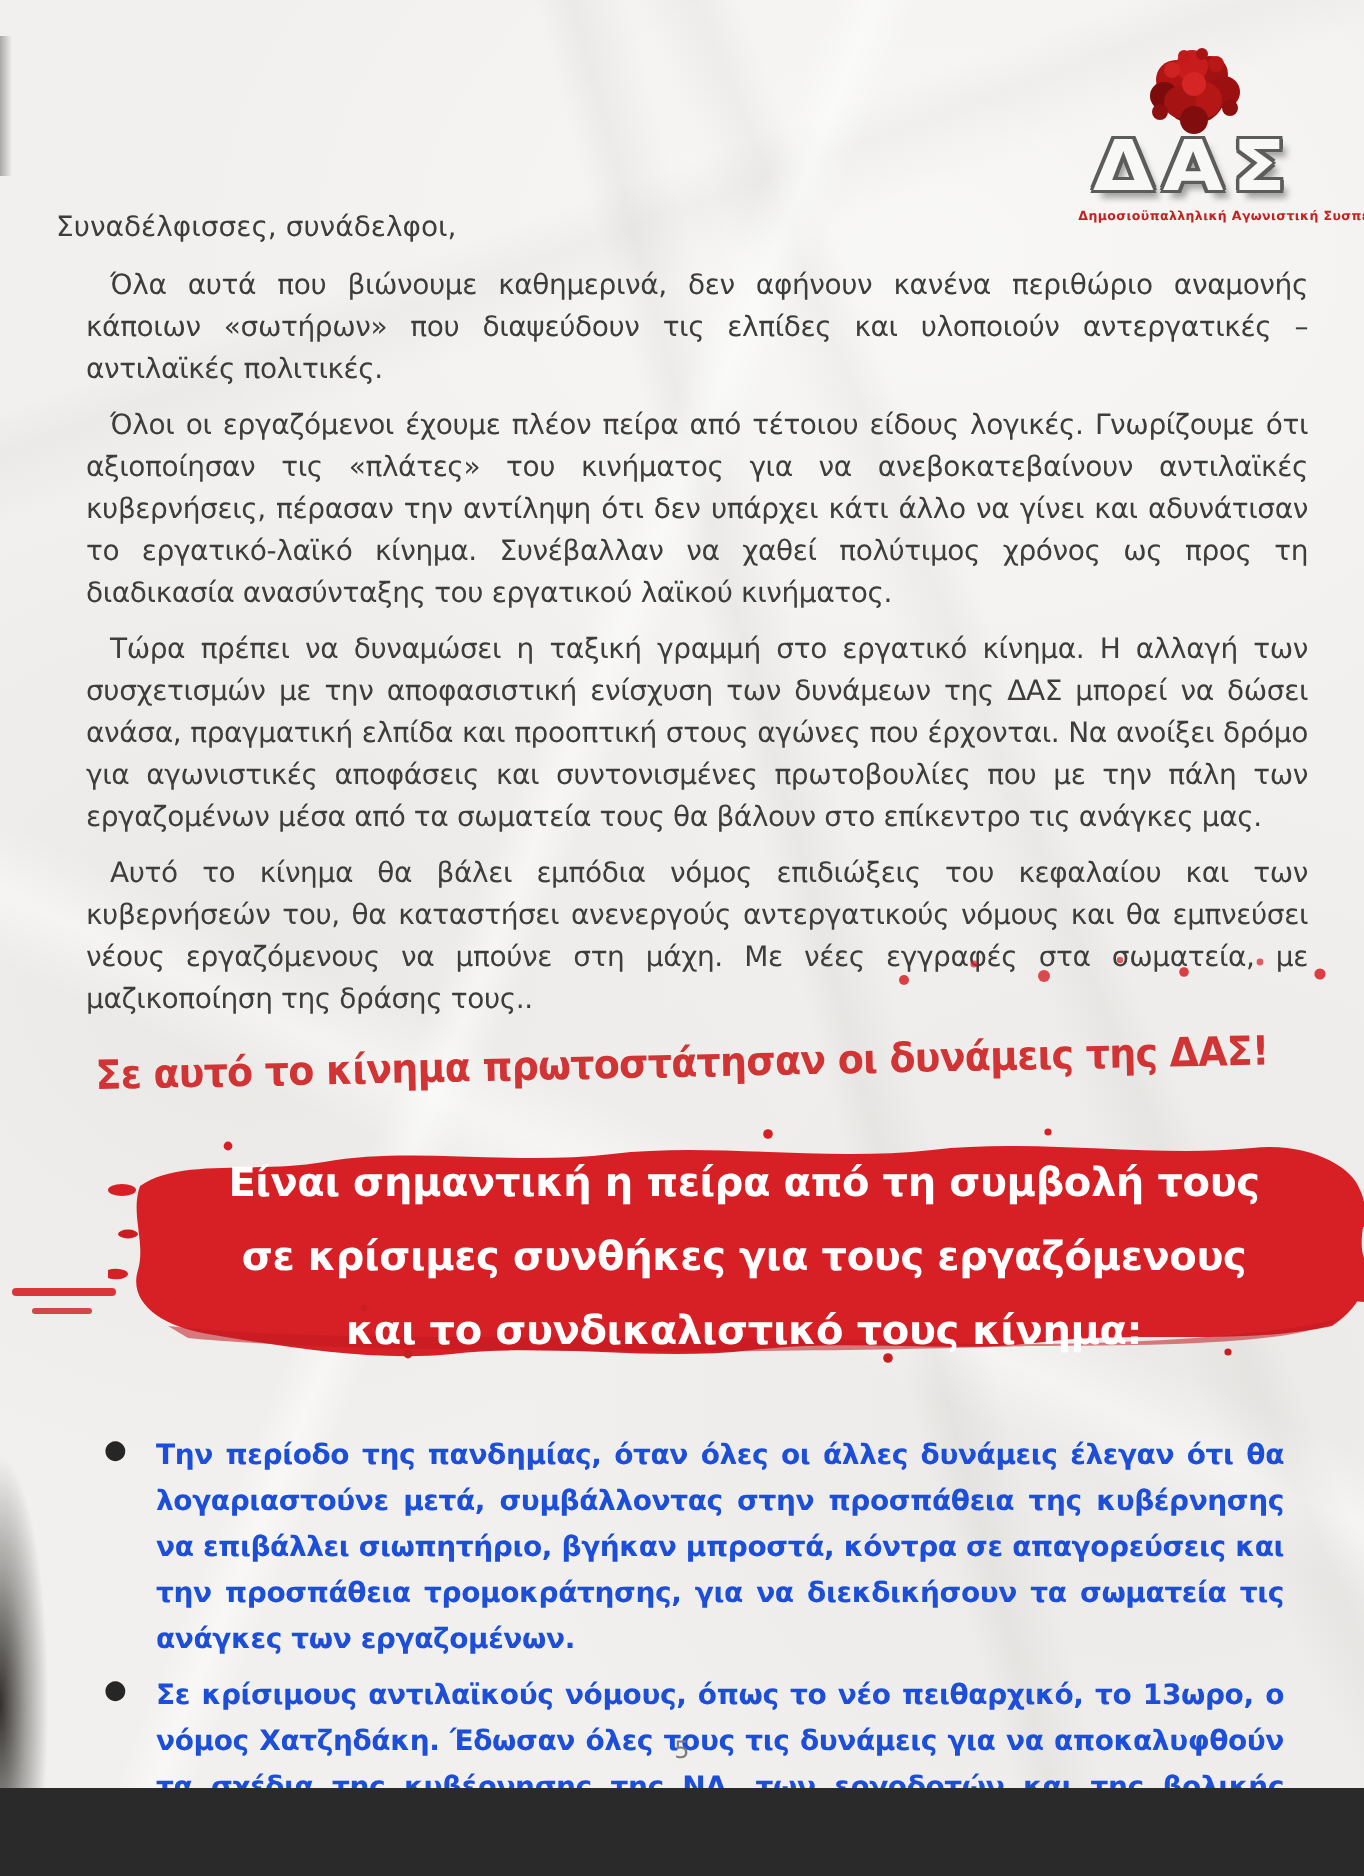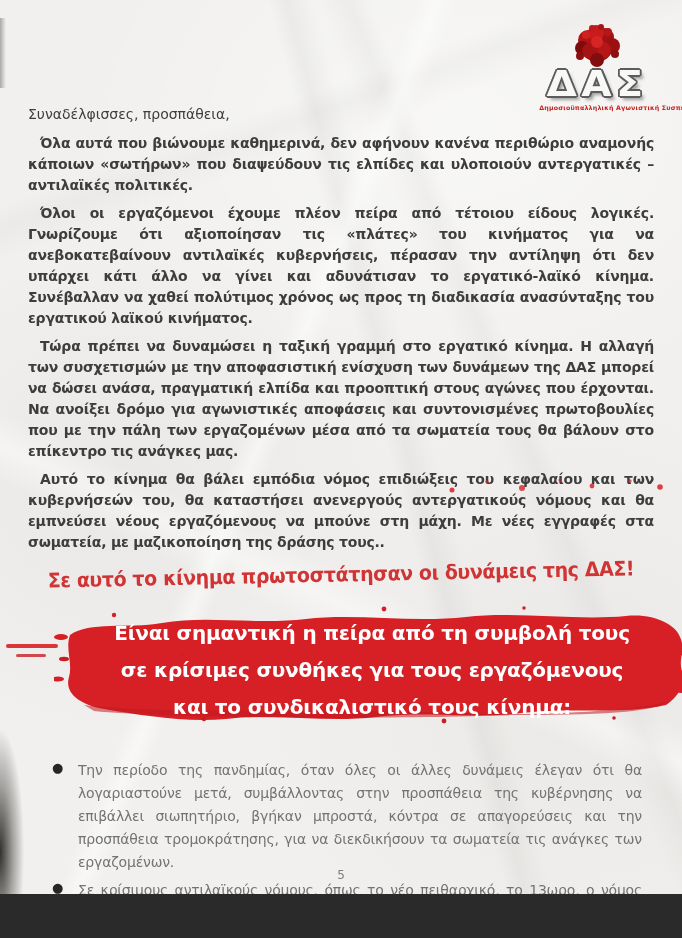--- a/index.html
+++ b/index.html
@@ -56,23 +56,22 @@
     white-space:nowrap;transform:scale(.98);
   }
 
   
   .content{position:absolute;left:28px;top:104px;width:626px;}
   .salutation{
     font-size:14px;color:#3d3d3d;margin:0 0 8px 0;line-height:21px;
   }
   .para{
     font-size:14px;color:#3d3d3d;line-height:21px;
-    text-align:justify;margin:0 0 7px 0;letter-spacing:-0.2px;
+    text-align:justify;margin:0 0 7px 15px;letter-spacing:-0.2px;
     text-indent:12px;
-    font-weight:bold;
   }
   .red-heading{
     margin:10px 0 0 0;
     font-size:19px;font-weight:bold;color:#d03434;
     text-align:center;white-space:nowrap;letter-spacing:-0.4px;
     transform:rotate(-1.2deg) scaleY(1.06);transform-origin:center;
   }
 
   
   .banner{position:relative;height:124px;margin:16px 0 0 26px;width:636px;}
@@ -86,22 +85,22 @@
   .splatter-below{position:absolute;left:2px;top:636px;pointer-events:none;}
   .splatter-above{position:absolute;right:0;top:472px;pointer-events:none;}
 
   
   .bullet-list{margin:34px 0 0 24px;width:590px;}
   .bullet-item{position:relative;margin:0 0 5px 0;}
   .bullet-marker{
     position:absolute;left:0;top:1px;font-size:13px;color:#262626;
   }
   .bullet-text{
-    margin:0 0 0 26px;font-size:14px;color:#737373;line-height:23px;
-    text-align:justify;letter-spacing:-0.2px;
+    margin:0 0 0 26px;font-size:14px;color:#1d4ed8;line-height:23px;
+    text-align:justify;letter-spacing:-0.2px;font-weight:bold;
   }
 
   .page-number{
     position:absolute;left:0;right:0;bottom:12px;text-align:center;
     font-size:12px;color:#7c7c7c;
   }
 </style>
 </head>
 <body>
 
@@ -128,21 +127,21 @@
         <circle cx="24" cy="8" r="3" fill="#c01a1a"></circle>
         <circle cx="33" cy="7" r="3" fill="#a81414"></circle>
         <circle cx="29" cy="40" r="7" fill="#820d0e"></circle>
       </g>
     </svg>
     <span class="logo-acronym">ΔΑΣ</span>
     <span class="logo-subtitle">Δημοσιοϋπαλληλική Αγωνιστική Συσπείρωση</span>
   </div>
 
   <div class="content">
-    <p class="salutation">Συναδέλφισσες, προσπάθεια,</p>
+    <p class="salutation">Συναδέλφισσες, συνάδελφοι,</p>
     <p class="para">Όλα αυτά που βιώνουμε καθημερινά, δεν αφήνουν κανένα περιθώριο αναμονής κάποιων «σωτήρων» που διαψεύδουν τις ελπίδες και υλοποιούν αντεργατικές – αντιλαϊκές πολιτικές.</p>
     <p class="para">Όλοι οι εργαζόμενοι έχουμε πλέον πείρα από τέτοιου είδους λογικές. Γνωρίζουμε ότι αξιοποίησαν τις «πλάτες» του κινήματος για να ανεβοκατεβαίνουν αντιλαϊκές κυβερνήσεις, πέρασαν την αντίληψη ότι δεν υπάρχει κάτι άλλο να γίνει και αδυνάτισαν το εργατικό-λαϊκό κίνημα. Συνέβαλλαν να χαθεί πολύτιμος χρόνος ως προς τη διαδικασία ανασύνταξης του εργατικού λαϊκού κινήματος.</p>
     <p class="para">Τώρα πρέπει να δυναμώσει η ταξική γραμμή στο εργατικό κίνημα. Η αλλαγή των συσχετισμών με την αποφασιστική ενίσχυση των δυνάμεων της ΔΑΣ μπορεί να δώσει ανάσα, πραγματική ελπίδα και προοπτική στους αγώνες που έρχονται. Να ανοίξει δρόμο για αγωνιστικές αποφάσεις και συντονισμένες πρωτοβουλίες που με την πάλη των εργαζομένων μέσα από τα σωματεία τους θα βάλουν στο επίκεντρο τις ανάγκες μας.</p>
     <p class="para">Αυτό το κίνημα θα βάλει εμπόδια νόμος επιδιώξεις του κεφαλαίου και των κυβερνήσεών του, θα καταστήσει ανενεργούς αντεργατικούς νόμους και θα εμπνεύσει νέους εργαζόμενους να μπούνε στη μάχη. Με νέες εγγραφές στα σωματεία, με μαζικοποίηση της δράσης τους..</p>
 
     <p class="red-heading">Σε αυτό το κίνημα πρωτοστάτησαν οι δυνάμεις της ΔΑΣ!</p>
 
     <div class="banner">
       <svg class="banner-svg" viewBox="0 0 636 124" preserveAspectRatio="none">
         <path fill="#d72026" d="M16,34 C36,20 72,28 108,22 C152,14 202,24 252,18 C302,12 357,22 412,16 C462,10 522,20 572,15 C600,12 622,24 626,36 C632,48 624,58 628,70 C632,84 624,96 612,104 C566,114 514,106 468,112 C422,118 372,110 322,116 C272,122 222,112 172,118 C132,122 86,114 50,108 C26,104 10,92 15,76 C19,62 11,48 16,34 Z"></path>

